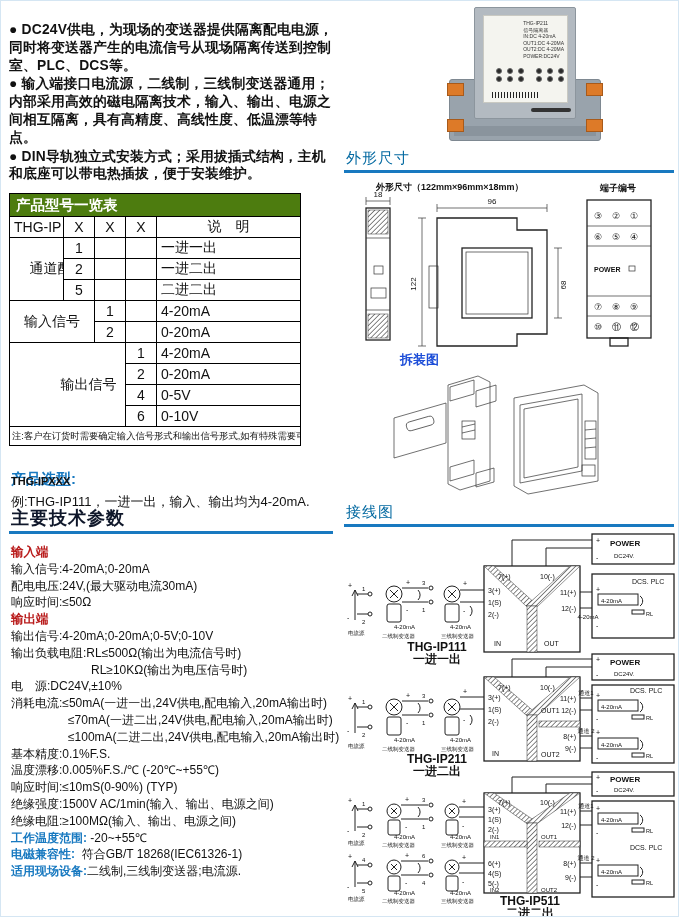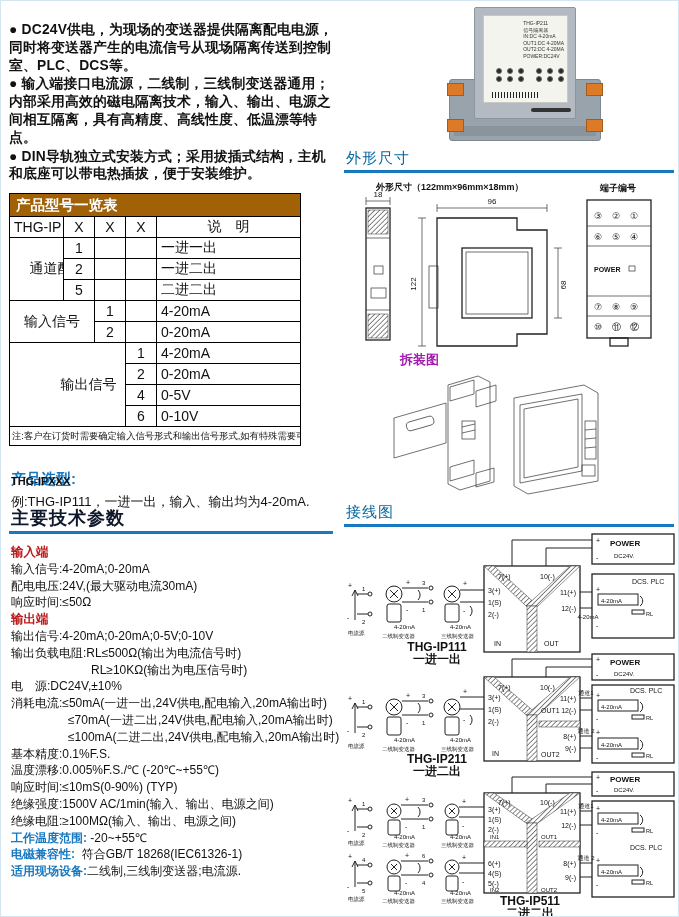--- a/index.html
+++ b/index.html
@@ -4,41 +4,41 @@
 <style>
   html,body{margin:0;padding:0;}
   body{width:679px;height:917px;background:#f4f8fb;font-family:"Liberation Sans",sans-serif;color:#111;}
   .page{position:absolute;left:0;top:0;width:679px;height:917px;background:#fff;border:1px solid #d5e6f3;box-sizing:border-box;overflow:hidden;}
   
   .intro{position:absolute;left:8px;top:20px;width:330px;}
   .intro p{margin:0 0 1px 0;font-size:13.8px;font-weight:bold;line-height:17.8px;letter-spacing:0.2px;}
   
   table.model{position:absolute;left:8px;top:192px;width:292px;border-collapse:collapse;table-layout:fixed;}
   table.model td{border:1px solid #000;font-size:14px;padding:0 4px;height:21px;box-sizing:border-box;white-space:pre;overflow:hidden;}
-  table.model td.ttl{background:#a16207;color:#fff;font-weight:bold;font-size:14.5px;height:23px;padding-left:6px;border:1.5px solid #000;}
+  table.model td.ttl{background:#4d7c0f;color:#fff;font-weight:bold;font-size:14.5px;height:23px;padding-left:6px;border:1.5px solid #000;}
   table.model td.c{text-align:center;}
   table.model td.vert{text-align:center;vertical-align:middle;}
   .vtext{display:inline-block;width:14px;line-height:1.25;word-break:break-all;text-align:center;}
   table.model td.note{font-size:9.3px;height:19px;padding:0 2px;}
   
   .sel-title{position:absolute;left:10px;top:469px;font-size:15px;font-weight:bold;color:#1879c0;}
   .sel-l1{position:absolute;left:10px;top:474px;font-size:11px;font-weight:bold;}
   .sel-l2{position:absolute;left:10px;top:492px;font-size:13px;}
   
   .params-title{position:absolute;left:10px;top:505px;font-size:18px;font-weight:bold;color:#0f172a;letter-spacing:1px;}
   .rule{position:absolute;height:3px;background:#1879c0;}
   .params{position:absolute;left:10px;top:543px;width:330px;}
   .params .pl{font-size:12px;line-height:16.8px;white-space:pre;}
   .params .ph{color:#b91c1c;font-weight:bold;font-size:12.5px;line-height:16.8px;}
   .params .pk{color:#1879c0;font-weight:bold;}
   .params .ind80{padding-left:80px;}
   .params .ind57{padding-left:57px;}
   
   .rt-title{position:absolute;font-size:15px;font-weight:normal;color:#0369a1;letter-spacing:1px;}
-  .blk-title{position:absolute;font-size:13px;font-weight:bold;color:#a21caf;}
+  .blk-title{position:absolute;font-size:13px;font-weight:bold;color:#1d4ed8;}
   
   .photo{position:absolute;left:448px;top:6px;width:152px;height:140px;}
   .ph-base{position:absolute;left:0;top:72px;width:152px;height:62px;background:#99a3ac;border:1px solid #7e8891;border-radius:3px;box-sizing:border-box;}
   .ph-base:after{content:"";position:absolute;left:4px;bottom:4px;right:4px;height:10px;background:#8a949d;}
   .ph-pad{position:absolute;width:17px;height:13px;background:#dd7a28;border:1px solid #a85a1a;box-sizing:border-box;}
   .ph-mod{position:absolute;left:25px;top:0;width:102px;height:112px;background:#b3bac1;border:1px solid #8c959d;border-radius:2px;box-sizing:border-box;}
   .ph-label{position:absolute;left:8px;top:7px;width:85px;height:88px;background:#f4f4ef;border:1px solid #c9c9c2;box-sizing:border-box;}
   .ph-lines{position:absolute;right:3px;top:4px;text-align:left;}
   .ph-lines div{font-size:5px;line-height:6.5px;color:#333;white-space:nowrap;}
   .dotgrid{position:absolute;display:grid;grid-template-columns:repeat(3,9px);grid-gap:2px;}

